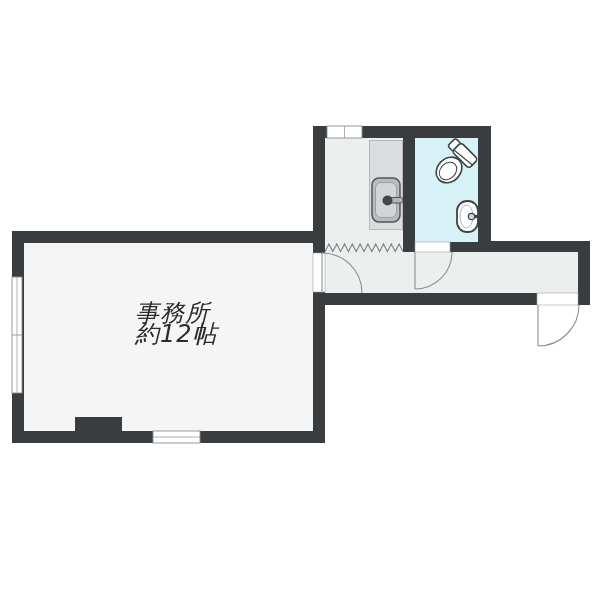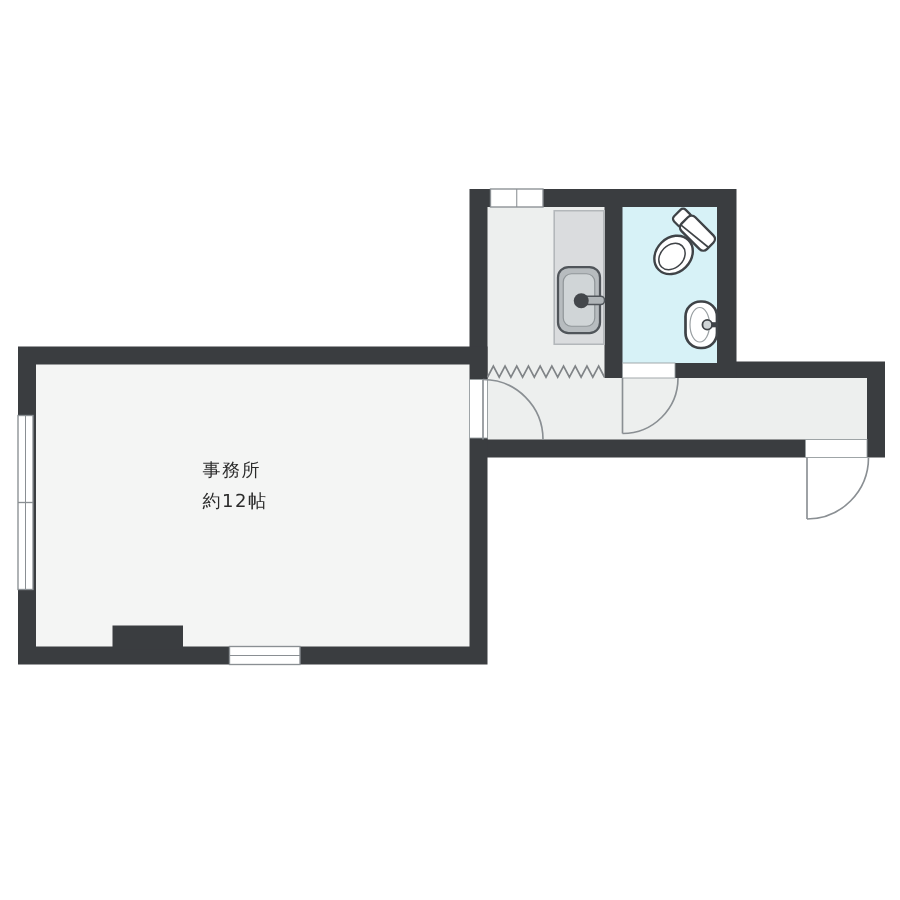--- a/index.html
+++ b/index.html
@@ -16,22 +16,22 @@
   body{background:var(--background);font-family:"DejaVu Sans","Liberation Sans",sans-serif;}
   #plan{position:relative;width:600px;height:600px;background:var(--background);overflow:hidden;}
   .abs{position:absolute;}
   .wall{background:var(--wall);}
   .office-floor{background:var(--office-floor);}
   .hall-floor{background:var(--hall-floor);}
   .toilet-floor{background:var(--toilet-floor);}
   .counter{background:var(--counter-fill);border:1px solid #b3b7ba;box-sizing:border-box;}
   #room-label{
     position:absolute;left:135px;top:303px;
-    font-size:12px;line-height:21px;letter-spacing:1px;
-    color:var(--label-color);white-space:nowrap;
+    font-size:24px;line-height:21px;letter-spacing:1px;
+    color:var(--label-color);white-space:nowrap;font-style:italic;
   }
   svg{position:absolute;left:0;top:0;}
 </style>
 </head>
 <body>
 
 <div id="plan">
 
   <div class="abs wall" style="left:313px;top:241px;width:277px;height:64px;"></div>
 

